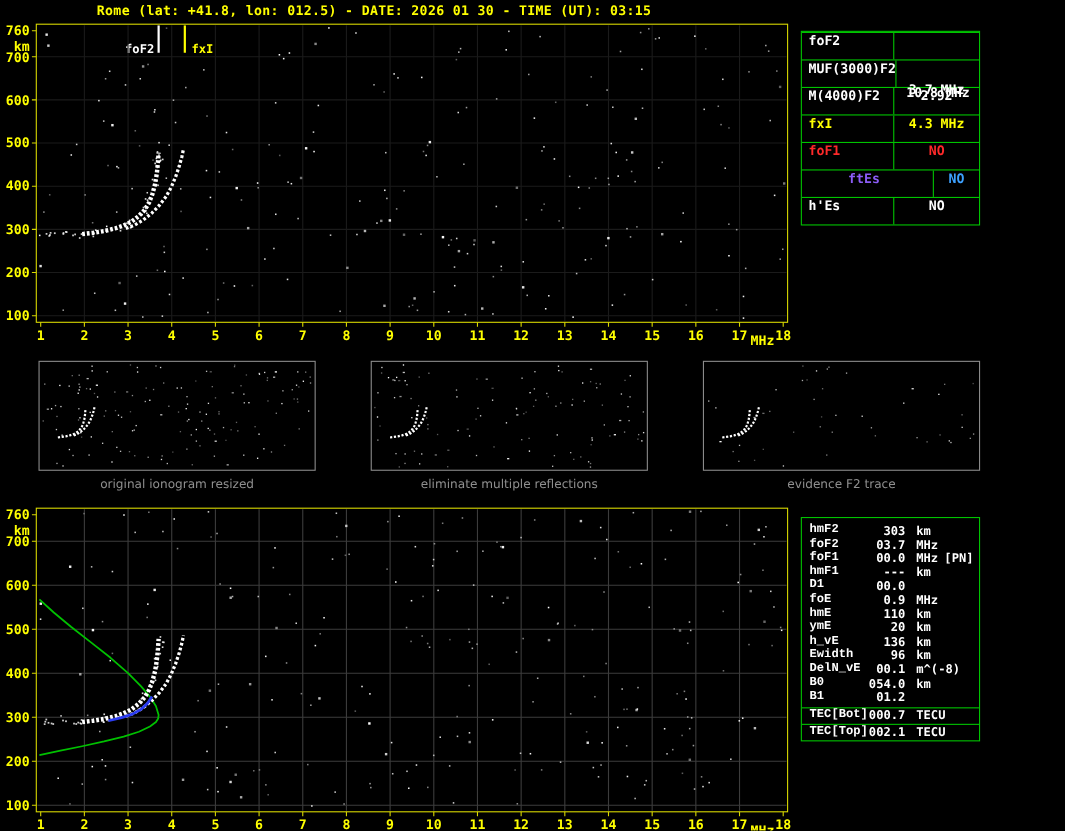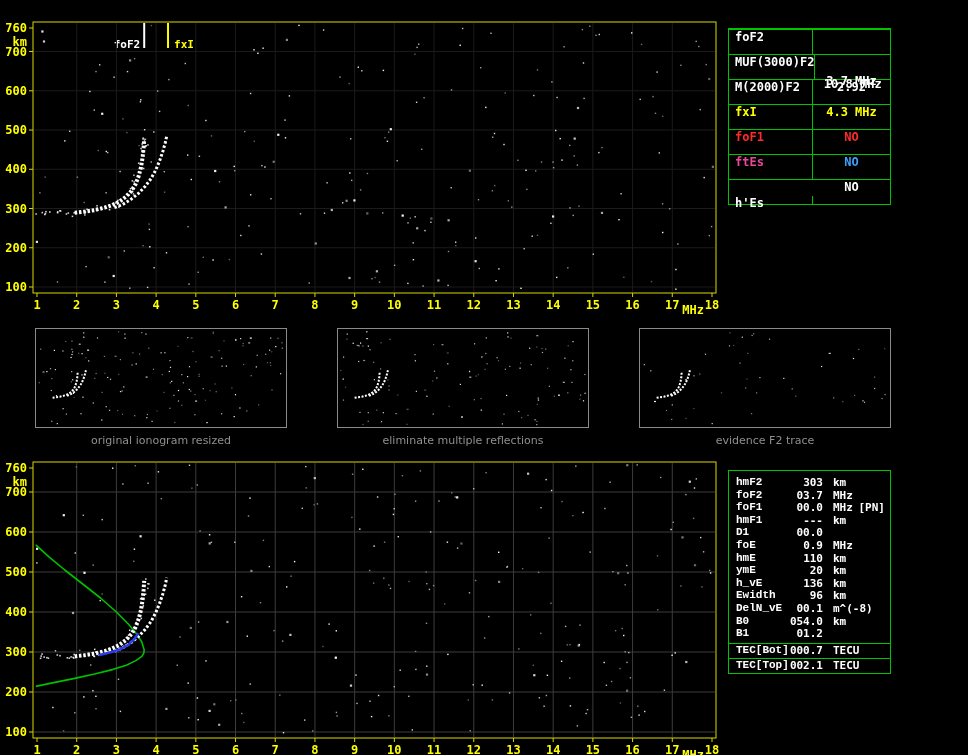--- a/index.html
+++ b/index.html
@@ -39,49 +39,50 @@
   .aip-value { flex:0 0 34px; text-align:right; }
   .aip-unit  { margin-left:10px; }
   .aip-extra { margin-left:auto; padding-right:5px; }
   .tec-row { display:flex; height:15px; line-height:15px; border-top:1px solid #00c400;
              font:bold 11px "DejaVu Sans Mono", monospace; }
 </style>
 </head>
 <body>
 
 <div class="screen">
+  <div class="main-title">Rome (lat: +41.8, lon: 012.5) - DATE: 2026 01 30 - TIME (UT): 03:15</div>
 
   <div class="as-table">
     <div id="as-rows">
         <div class="as-row">
           <div class="as-label" style="color: rgb(255, 255, 255);">foF2</div>
           <div class="as-value" style="color: rgb(255, 255, 255); margin-top: 44px;">3.7 MHz</div>
         </div>
         <div class="as-row">
           <div class="as-label" style="color: rgb(255, 255, 255);">MUF(3000)F2</div>
           <div class="as-value" style="color: rgb(255, 255, 255); margin-top: 22px;">10.8 MHz</div>
         </div>
         <div class="as-row">
-          <div class="as-label" style="color: rgb(255, 255, 255);">M(2000)F2</div>
+          <div class="as-label" style="color: rgb(255, 255, 255);">M(4000)F2</div>
           <div class="as-value" style="color: rgb(255, 255, 255);">2.92</div>
         </div>
         <div class="as-row">
           <div class="as-label" style="color: rgb(255, 255, 0);">fxI</div>
           <div class="as-value" style="color: rgb(255, 255, 0);">4.3 MHz</div>
         </div>
         <div class="as-row">
           <div class="as-label" style="color: rgb(255, 42, 42);">foF1</div>
           <div class="as-value" style="color: rgb(255, 42, 42);">NO</div>
         </div>
         <div class="as-row">
-          <div class="as-label" style="color: #ec4899;">ftEs</div>
+          <div class="as-label" style="color: #8b5cf6; margin-left: 36px;">ftEs</div>
           <div class="as-value" style="color: rgb(61, 161, 255);">NO</div>
         </div>
         <div class="as-row">
-          <div class="as-label" style="color: rgb(255, 255, 255); margin-top: 16px;">h'Es</div>
+          <div class="as-label" style="color: rgb(255, 255, 255);">h'Es</div>
           <div class="as-value" style="color: rgb(255, 255, 255);">NO</div>
         </div>
       </div>
   </div>
 
   <div class="thumb" id="thumb-0" style="left:35px"><svg width="250" height="98">
         <g fill="#ffffff">
           <rect x="52.1" y="31.3" width="1.2" height="1.2" opacity="0.92"></rect>
           <rect x="137.3" y="65.8" width="1.2" height="1.2" opacity="0.66"></rect>
           <rect x="58.2" y="48.7" width="1.2" height="1.2" opacity="0.43"></rect>

